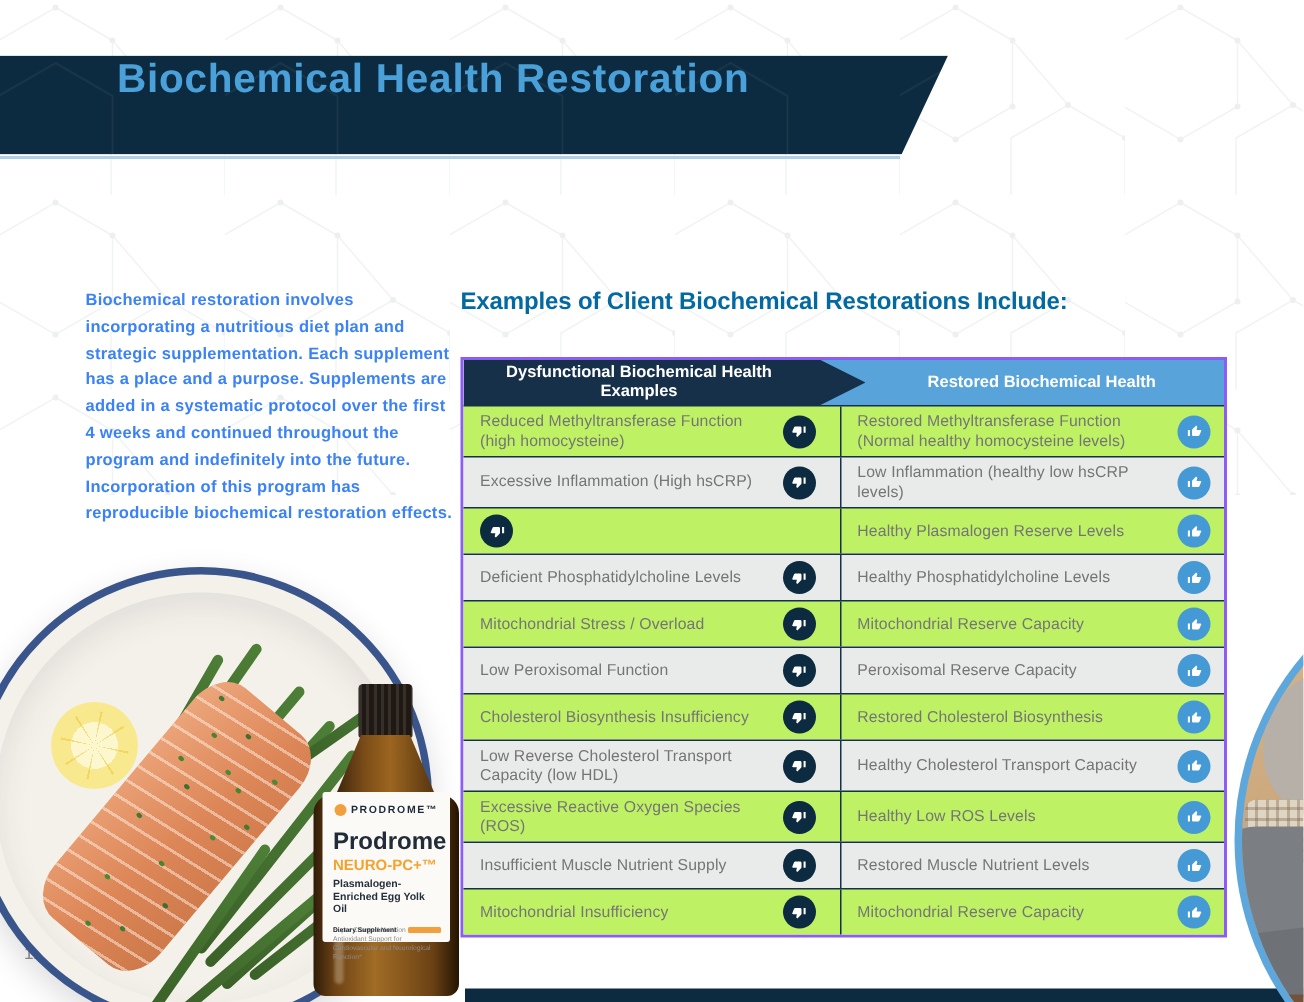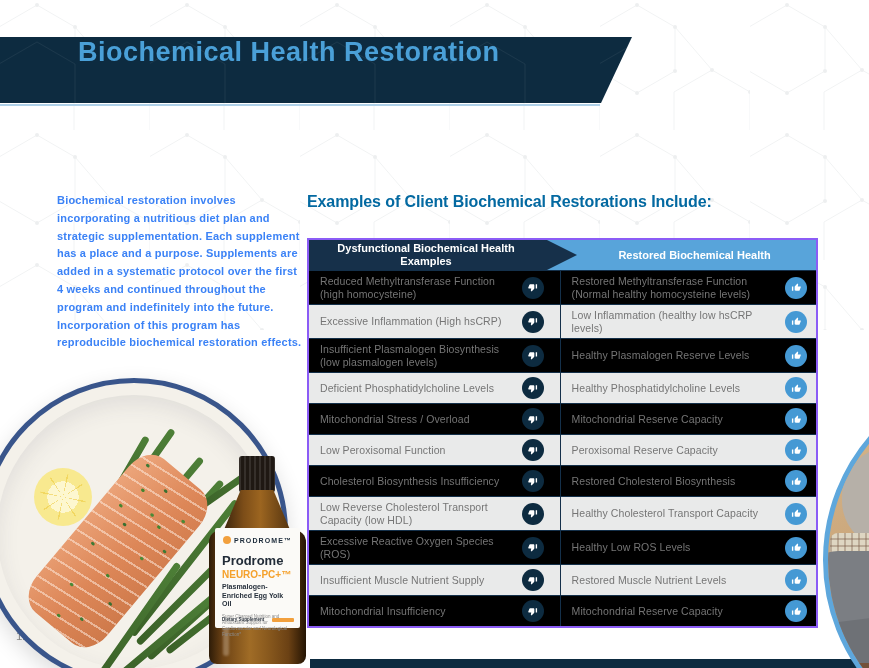--- a/index.html
+++ b/index.html
@@ -33,21 +33,21 @@
                  border:2px solid #8b5cf6; background:#ffffff; }
   .thead { position:relative; height:30px; }
   .th-right { position:absolute; left:236px; right:0; top:0; bottom:0; background:#58a4da;
               display:flex; align-items:center; justify-content:center; padding-left:28px; }
   .th-left { position:absolute; left:0; top:0; bottom:0; width:268px; background:#16304a;
              clip-path:polygon(0 0, 238px 0, 100% 50%, 238px 100%, 0 100%);
              display:flex; align-items:center; justify-content:center; padding-right:34px; }
   .th-text { font-size:11px; font-weight:bold; color:#ffffff; line-height:13px; text-align:center; }
   .th-left .th-text { max-width:180px; }
   .tbody { width:100%; }
-  .row { display:flex; min-height:30px; background:#000000; border-top:1px solid #14304a; }
+  .row { display:flex; min-height:30px; background:#bef264; border-top:1px solid #14304a; }
   .row:nth-child(even) { background:#e9eaea; }
   .cell { display:flex; align-items:center; }
   .cell-left  { width:253px; border-right:1px solid #14304a; padding:4px 16px 4px 11px; }
   .cell-right { width:257px; padding:4px 9px 4px 11px; }
   .cell-text { flex:1; font-size:10.5px; color:#757575; line-height:12.5px;
                letter-spacing:0.1px; padding-right:8px; }
   .icon-circle { flex:none; width:22px; height:22px; border-radius:50%;
                  display:flex; align-items:center; justify-content:center; }
   .icon-circle.down { background:#0d2b40; }
   .icon-circle.up   { background:#4599d4; }
@@ -90,21 +90,21 @@
   .bottle-body { position:absolute; left:0; top:74px; width:97px; height:134px;
           border-radius:12px 12px 8px 8px;
           background:linear-gradient(90deg,#2e1c08 0%,#6b4114 14%,#a06c26 42%,#8a5a1e 60%,#6b4114 82%,#241403 100%); }
   .bottle-body::after { content:""; position:absolute; left:14px; top:6px; width:6px; height:120px;
           background:rgba(255,244,225,0.28); border-radius:3px; filter:blur(1px); }
   .label { position:absolute; left:6px; top:72px; width:85px; height:100px; background:#fbfaf7;
            border-radius:2px; padding-top:8px; }
   .brand-row { display:flex; align-items:center; justify-content:center; gap:3px; }
   .brand-dot { width:8px; height:8px; border-radius:50%; background:#f2a03d; }
   .brand-text { font-size:7px; font-weight:bold; color:#1c2b3a; letter-spacing:1.1px; }
-  .line-name { margin:9px 0 0 7px; font-size:13px; font-weight:bold; color:#222c38; }
+  .line-name { margin:9px 0 0 7px; font-size:16px; font-weight:bold; color:#222c38; }
   .product-name { margin:1px 0 0 7px; font-size:10px; font-weight:bold; color:#f5a12c; }
   .label-subtitle { margin:3px 0 0 7px; font-size:7px; font-weight:bold; color:#26303c;
                     line-height:8.5px; width:72px; }
   .label-desc { margin:5px 0 0 7px; font-size:4.5px; color:#8b8b8b; line-height:6px; width:72px; }
   .label-footer { position:absolute; bottom:6px; left:7px; right:6px; display:flex;
                   justify-content:space-between; align-items:center; }
   .supp-text { font-size:4.5px; font-weight:bold; color:#2b333d; }
   .qty-bar { width:22px; height:4px; background:#f2a03d; border-radius:1px; }
 
   
@@ -216,21 +216,20 @@
         <span class="icon-circle up">
           <svg viewBox="0 0 24 24">
                 <path d="M2 10h3v9H2zM22 12c0-1.1-.9-2-2-2h-5.3l.9-4.1v-.3c0-.4-.2-.8-.4-1L14 3.5 8.6 9c-.4.35-.6.85-.6 1.4V17c0 1.1.9 2 2 2h7c.8 0 1.5-.5 1.8-1.2l2.1-5c.1-.25.1-.5.1-.8v-1z"></path>
               </svg>
         </span>
       </div>
     </div>
 
     <div class="row">
       <div class="cell cell-left">
-        <span class="cell-text">Insufficient Plasmalogen Biosynthesis (low plasmalogen levels)</span>
         <span class="icon-circle down">
           <svg viewBox="0 0 24 24">
                 <path d="M2 10h3v9H2zM22 12c0-1.1-.9-2-2-2h-5.3l.9-4.1v-.3c0-.4-.2-.8-.4-1L14 3.5 8.6 9c-.4.35-.6.85-.6 1.4V17c0 1.1.9 2 2 2h7c.8 0 1.5-.5 1.8-1.2l2.1-5c.1-.25.1-.5.1-.8v-1z"></path>
               </svg>
         </span>
       </div>
       <div class="cell cell-right">
         <span class="cell-text">Healthy Plasmalogen Reserve Levels</span>
         <span class="icon-circle up">
           <svg viewBox="0 0 24 24">

